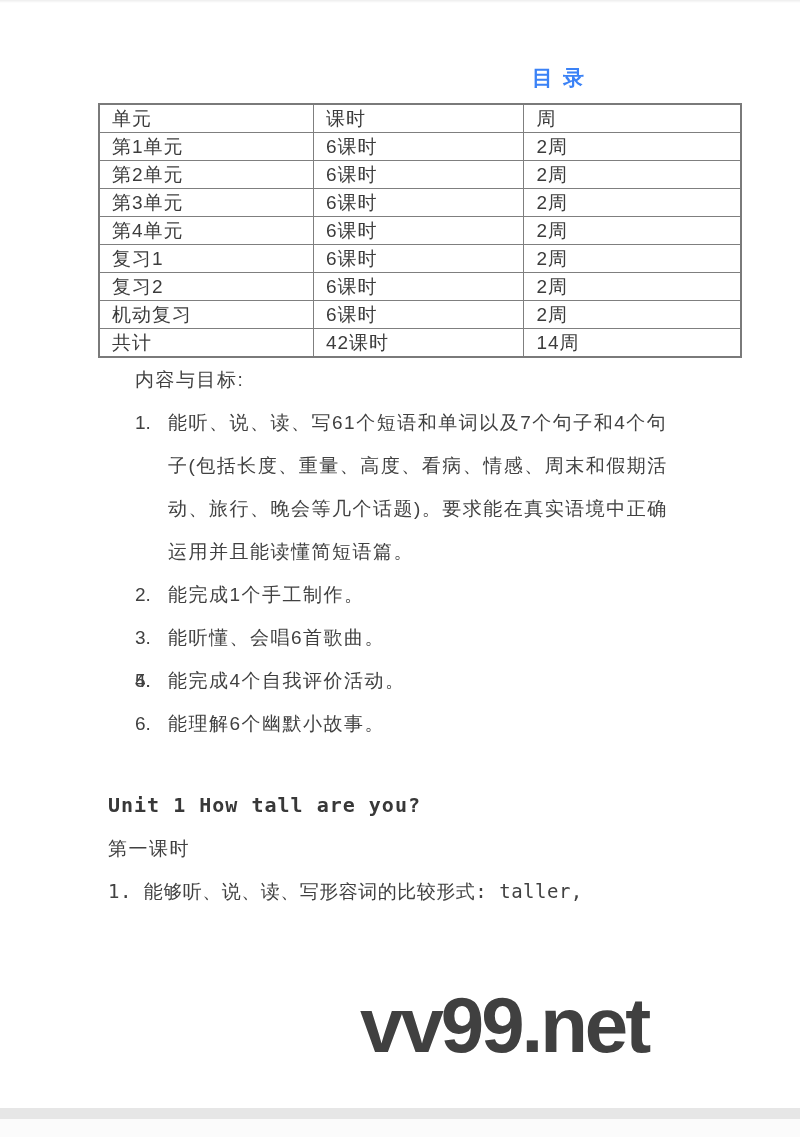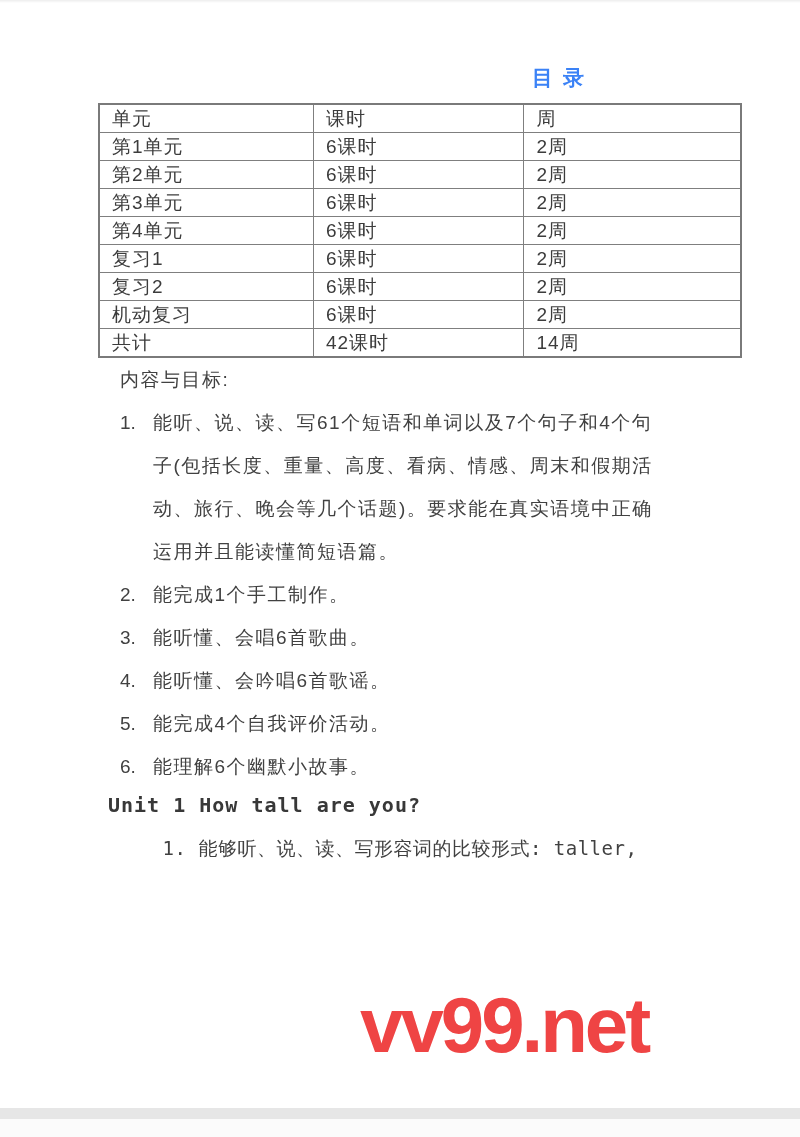--- a/index.html
+++ b/index.html
@@ -59,21 +59,21 @@
     white-space: nowrap;
     overflow: hidden;
   }
   .col-unit  { width: 33.4%; }
   .col-hours { width: 32.8%; }
   .col-weeks { width: 33.8%; }
   
   .goals {
     position: absolute;
     top: 358px;
-    left: 120px;
+    left: 135px;
     width: 550px;
     font-size: 19px;
     letter-spacing: 1.5px;
     line-height: 43px;
     color: #414141;
   }
   .goals-heading {
     height: 43px;
     line-height: 43px;
     white-space: nowrap;
@@ -108,32 +108,31 @@
     text-align: left;
     font-family: "DejaVu Sans Mono", "Liberation Mono", monospace;
     font-weight: bold;
     font-size: 20px;
     letter-spacing: 1px;
     color: #383838;
   }
   .objective {
     font-family: "DejaVu Sans Mono", "Liberation Mono", monospace;
     letter-spacing: 0.5px;
-    text-align: center;
   }
   
   .watermark {
     position: absolute;
     top: 986px;
     left: 360px;
     font-size: 78px;
     line-height: 1;
     font-weight: bold;
     letter-spacing: -3px;
-    color: #ef4444;
+    color: #404040;
     z-index: 0;
     user-select: none;
   }
   
   .page-gap {
     position: absolute;
     top: 1108px;
     left: 0;
     width: 800px;
     height: 11px;
@@ -225,34 +224,34 @@
       <div class="goal-item">
         <span class="num">2.</span>
         <span>能完成1个手工制作。</span>
       </div>
       <div class="goal-item">
         <span class="num">3.</span>
         <span>能听懂、会唱6首歌曲。</span>
       </div>
       <div class="goal-item">
         <span class="num">4.</span>
-        <span>能听懂、会吟唱6首歌谣。</span>
       </div>
       <div class="goal-item">
         <span class="num">5.</span>
         <span>能完成4个自我评价活动。</span>
       </div>
       <div class="goal-item">
         <span class="num">6.</span>
         <span>能理解6个幽默小故事。</span>
       </div>
     </div>
 
     <div class="unit-section">
       <div class="unit-line unit-title">Unit 1 How tall are you?</div>
+      <div class="unit-line">第一课时</div>
       <div class="unit-line objective">1. 能够听、说、读、写形容词的比较形式: taller,</div>
     </div>
 
   </div>
 
   <div class="page-gap"></div>
   <div class="next-page"></div>
 </div>
 
 </body></html>

